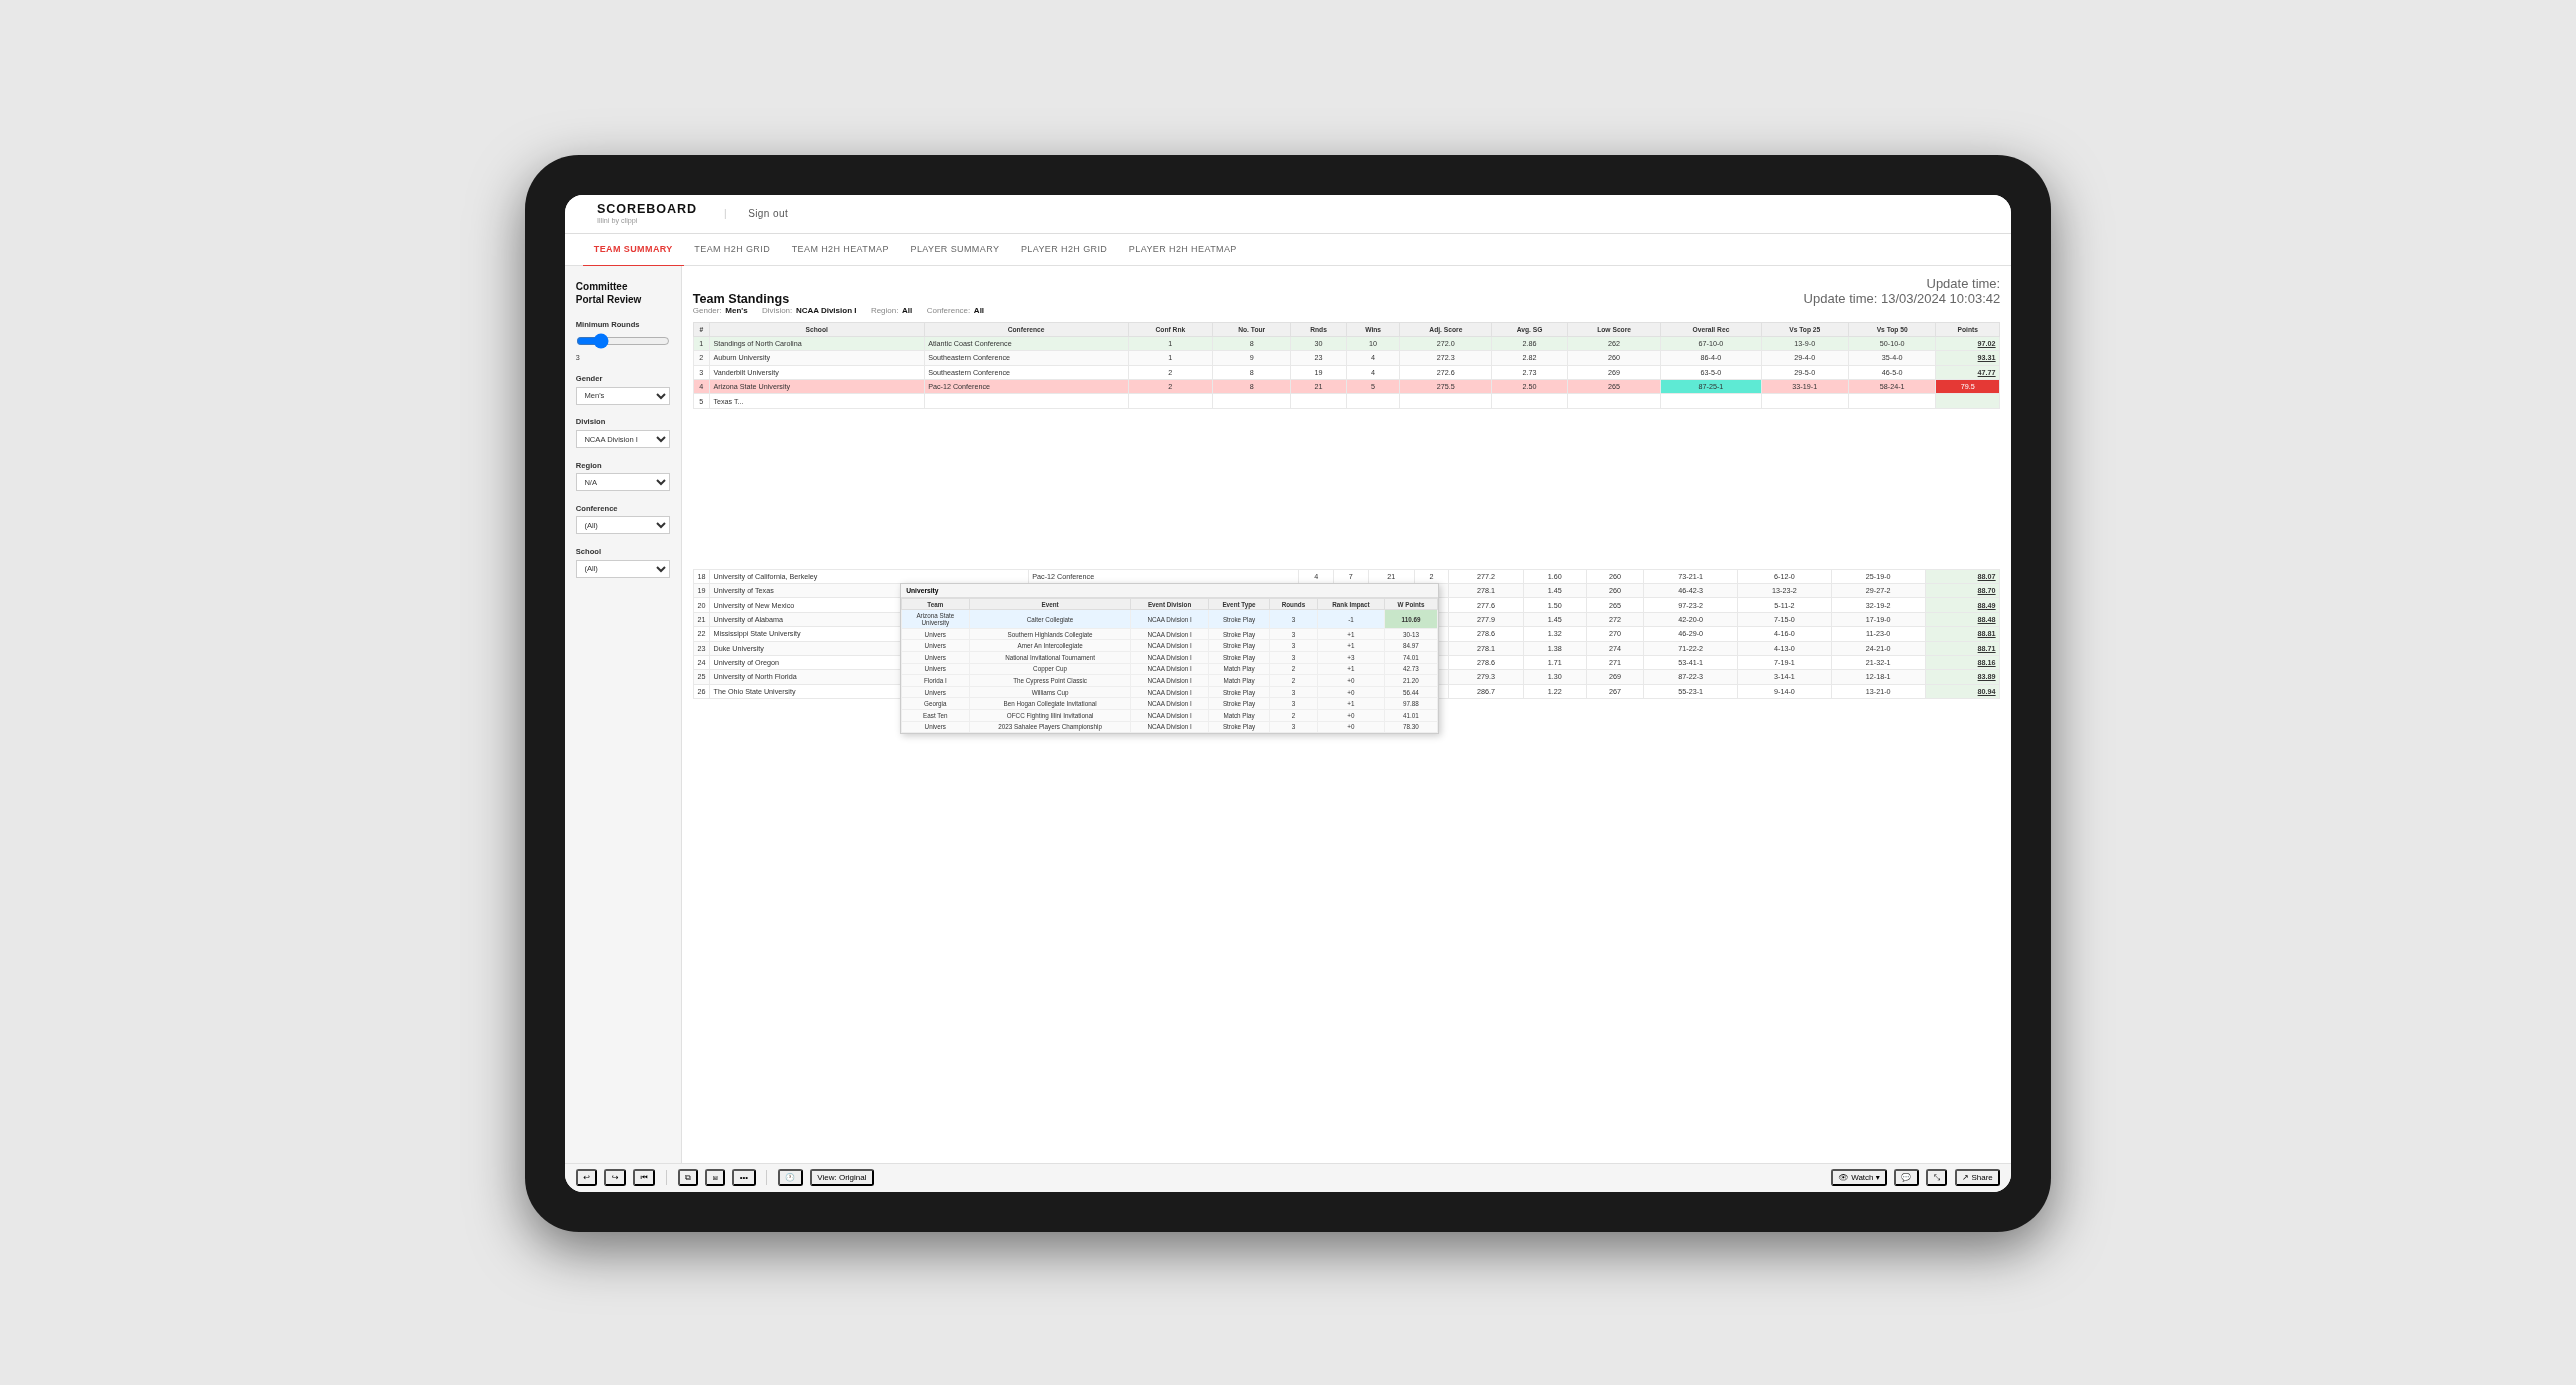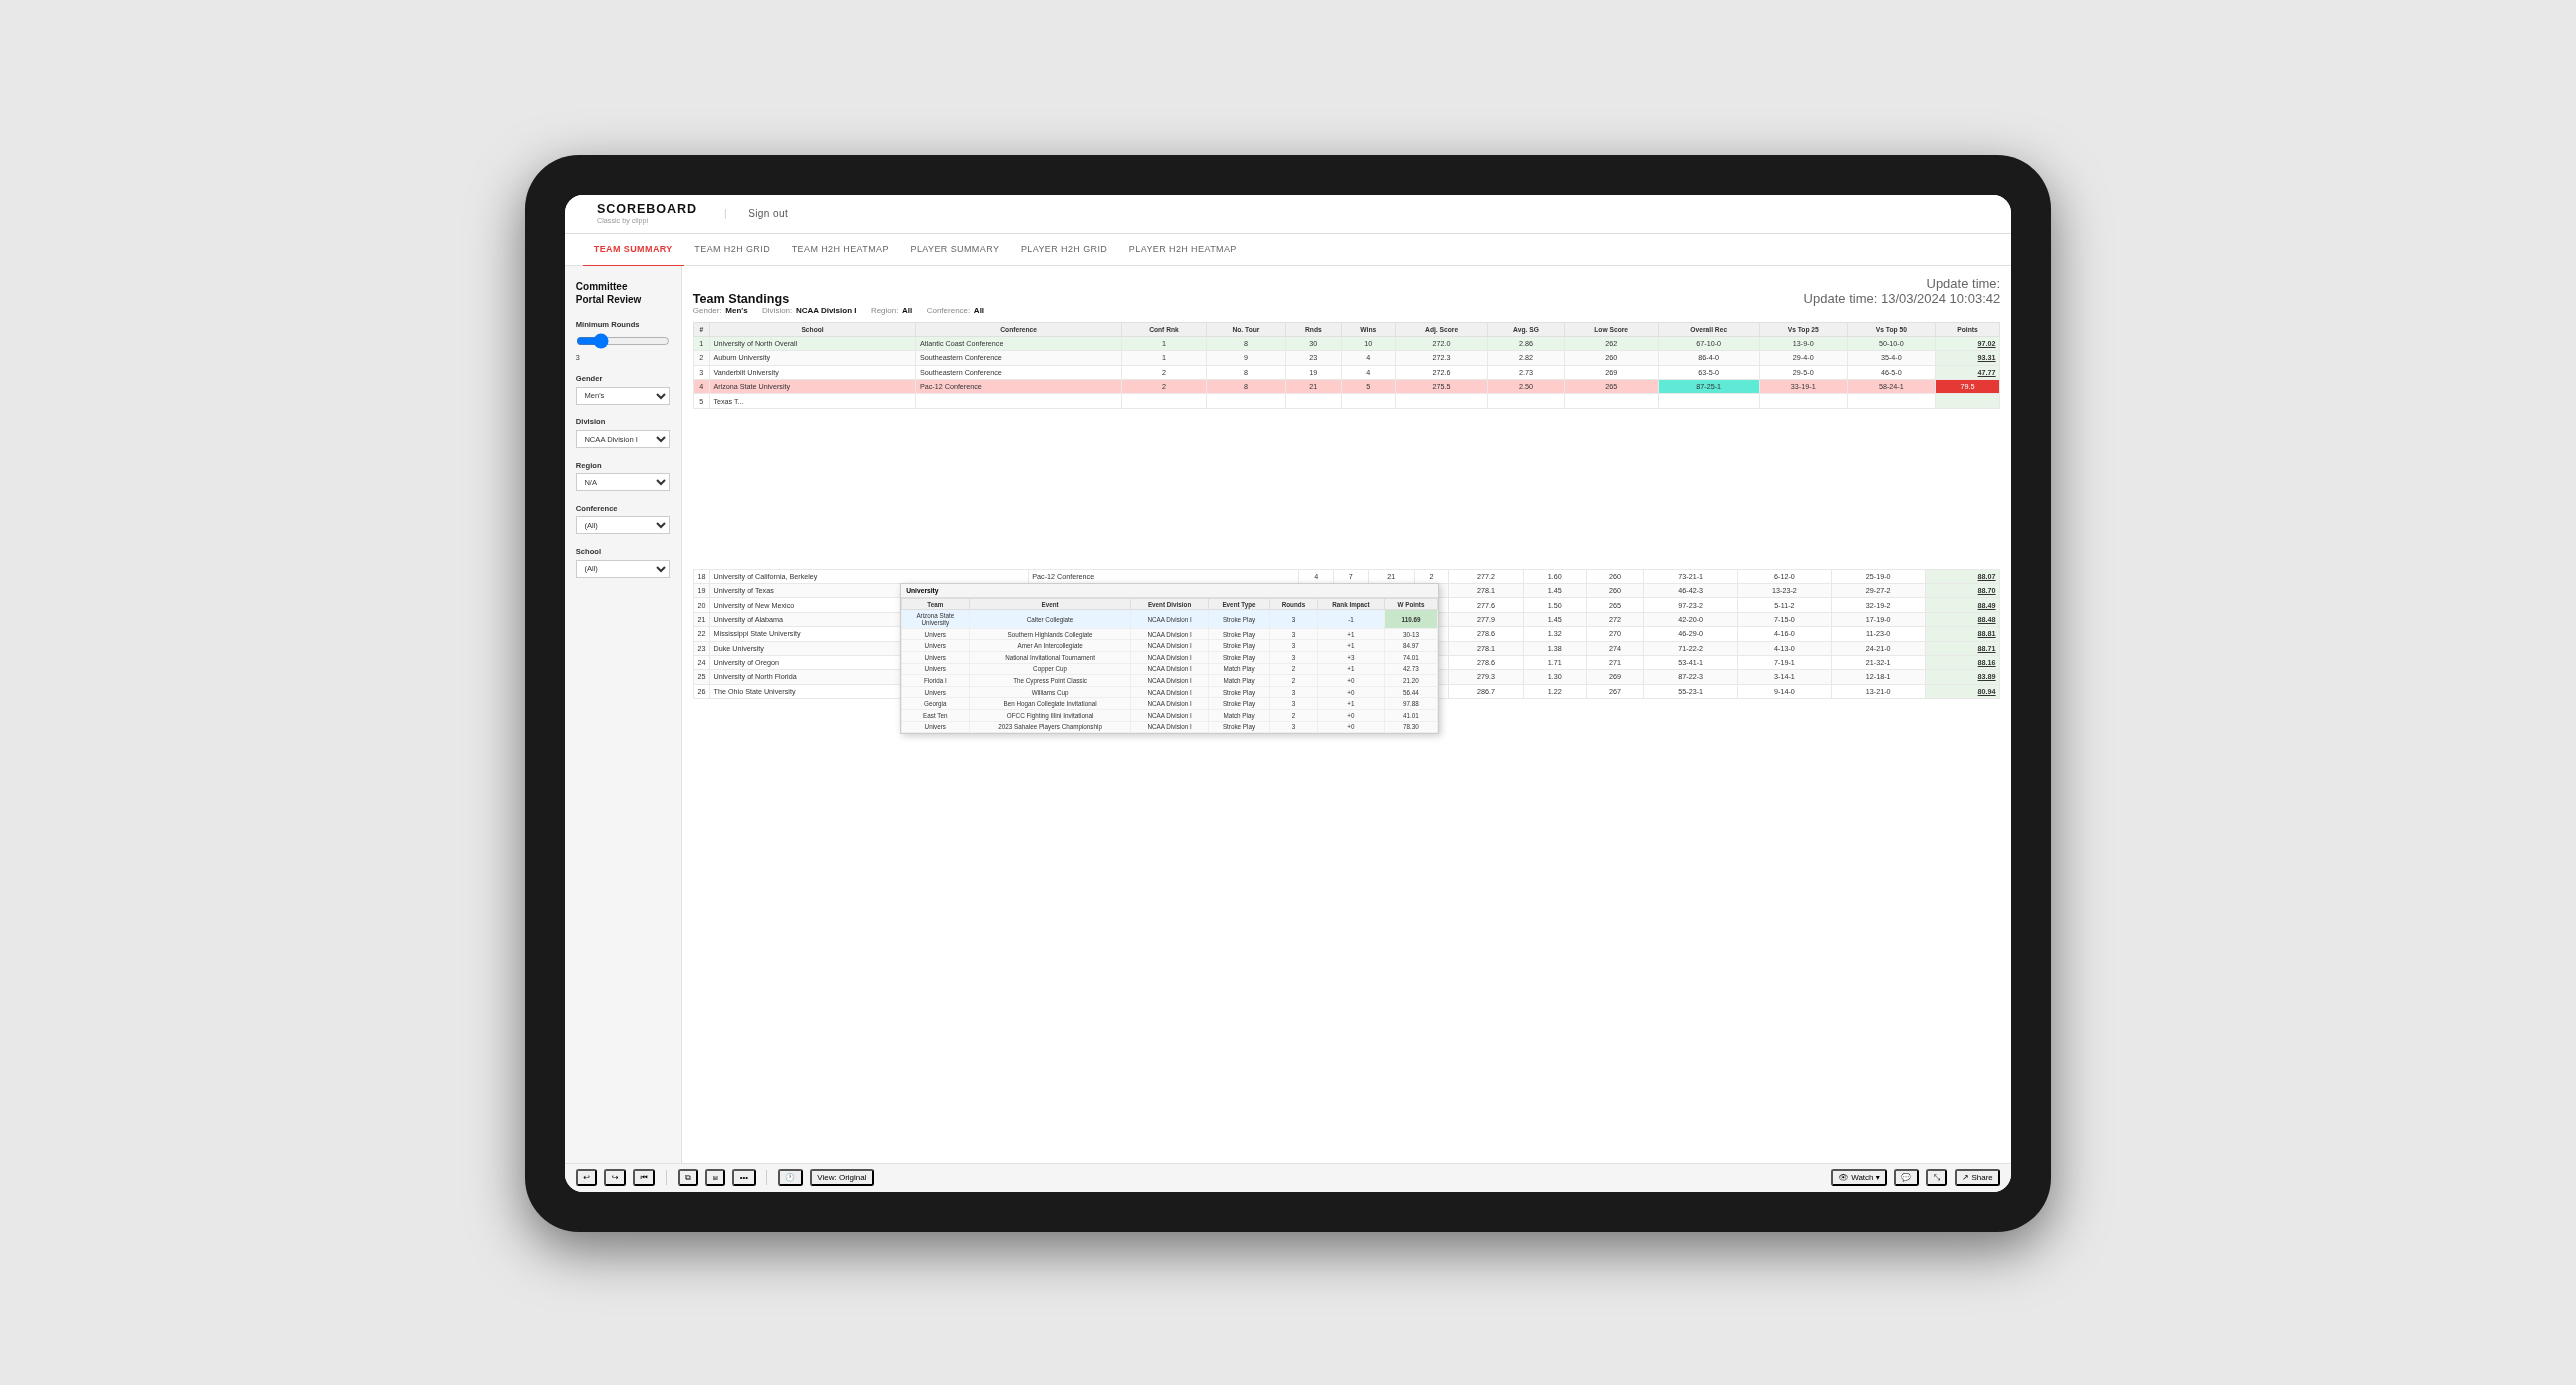--- a/index.html
+++ b/index.html
@@ -329,21 +329,21 @@
   </style>
 </head>
 <body>
 
 <div class="tablet-container">
   <div class="tablet-screen">
 
     <div class="top-nav">
       <div class="logo">
         <span class="logo-title">SCOREBOARD</span>
-        <span class="logo-sub">Classic by clippi</span>
+        <span class="logo-sub">Illini by clippi</span>
       </div>
       <div class="nav-right">
         <span class="sign-out-divider">|</span>
         <a class="nav-link">Sign out</a>
       </div>
     </div>
 
     <div class="sub-nav">
       <a class="sub-nav-link active">TEAM SUMMARY</a>
       <a class="sub-nav-link">TEAM H2H GRID</a>
@@ -453,21 +453,21 @@
               <th class="num-col">Low Score</th>
               <th class="num-col">Overall Rec</th>
               <th class="num-col">Vs Top 25</th>
               <th class="num-col">Vs Top 50</th>
               <th class="num-col">Points</th>
             </tr>
           </thead>
           <tbody>
             <tr class="top-row">
               <td class="rank-col">1</td>
-              <td class="school-col">University of North Overall</td>
+              <td class="school-col">Standings of North Carolina</td>
               <td class="conf-col">Atlantic Coast Conference</td>
               <td class="num-col">1</td>
               <td class="num-col">8</td>
               <td class="num-col">30</td>
               <td class="num-col">10</td>
               <td class="num-col">272.0</td>
               <td class="num-col">2.86</td>
               <td class="num-col">262</td>
               <td class="num-col">67-10-0</td>
               <td class="num-col">13-9-0</td>

